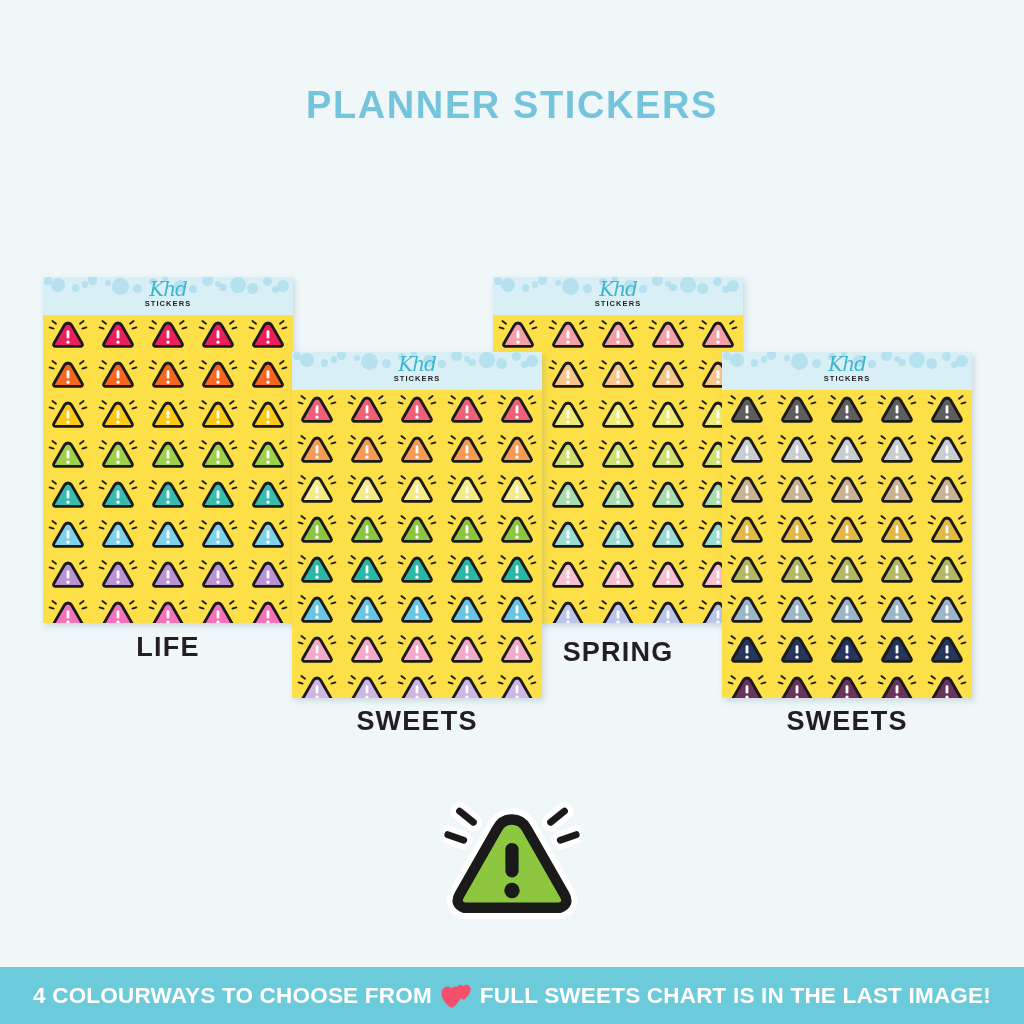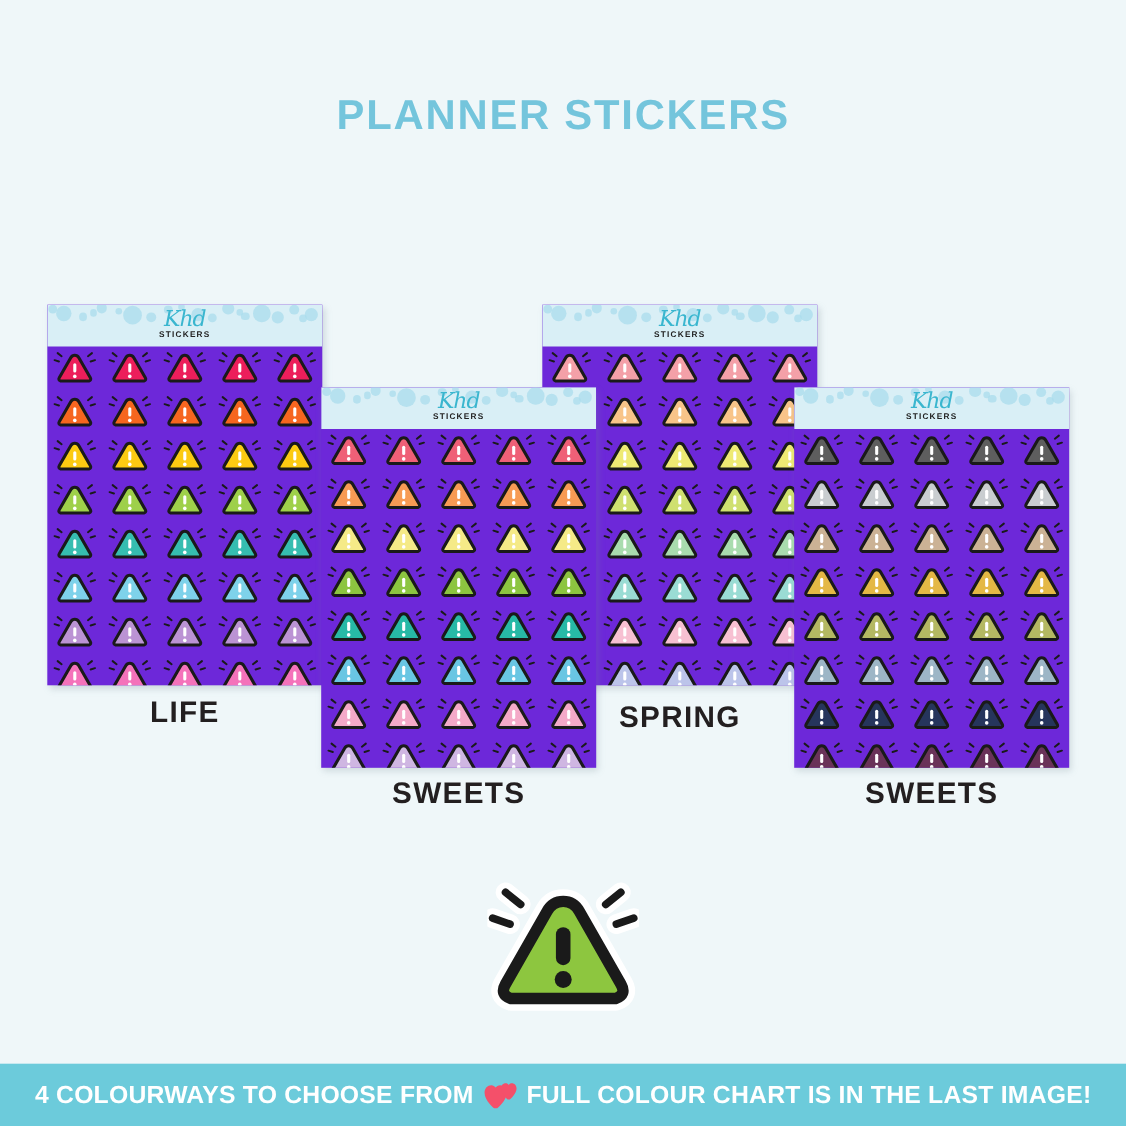--- a/index.html
+++ b/index.html
@@ -35,21 +35,21 @@
     font-weight: bold;
     letter-spacing: 1.6px;
     color: #74c5dc;
     line-height: 1.05;
     margin-top: 8px;
   }
 
   
   .sheet {
     position: absolute;
-    background: #6d28d9;
+    background: #fde047;
     box-shadow: 2px 3px 6px rgba(120,140,150,0.28);
     overflow: hidden;
   }
   .sheet-header {
     position: absolute;
     top: 0; left: 0; right: 0;
     height: 38px;
     background: #d9eff6;
     overflow: hidden;
   }
@@ -2438,14 +2438,14 @@
     </svg></div>
 
 <div id="footer-banner" style="background: rgb(108, 203, 219);">
   <span class="footer-text" style="color: rgb(255, 255, 255);">4 COLOURWAYS TO CHOOSE FROM</span>
   <span class="hearts">
     <svg width="30" height="26" viewBox="0 0 30 26">
       <path id="h1" d="M9.2 24.5C9.2 24.5 0.5 17.6 0.5 10.4 0.5 6.4 3.2 3.6 6.6 3.6c1.8 0 3.1 0.9 4 2.1 0.9-1.2 2.2-2.1 4-2.1 3.4 0 6.1 2.8 6.1 6.8 0 7.2-8.7 14.1-8.7 14.1z" fill="#f4506a"></path>
       <path id="h2" d="M21.5 16.5C21.5 16.5 15.4 11.6 15.4 6.6c0-2.8 1.9-4.8 4.3-4.8 1.3 0 2.2 0.6 2.8 1.5 0.6-0.9 1.5-1.5 2.8-1.5 2.4 0 4.3 2 4.3 4.8 0 5-6.1 9.9-6.1 9.9z" fill="#f4506a"></path>
     </svg>
   </span>
-  <span class="footer-text" style="color: rgb(255, 255, 255);">FULL COLOUR CHART IS IN THE LAST IMAGE!</span>
+  <span class="footer-text" style="color: rgb(255, 255, 255);">FULL SWEETS CHART IS IN THE LAST IMAGE!</span>
 </div>
 
 </body></html>

